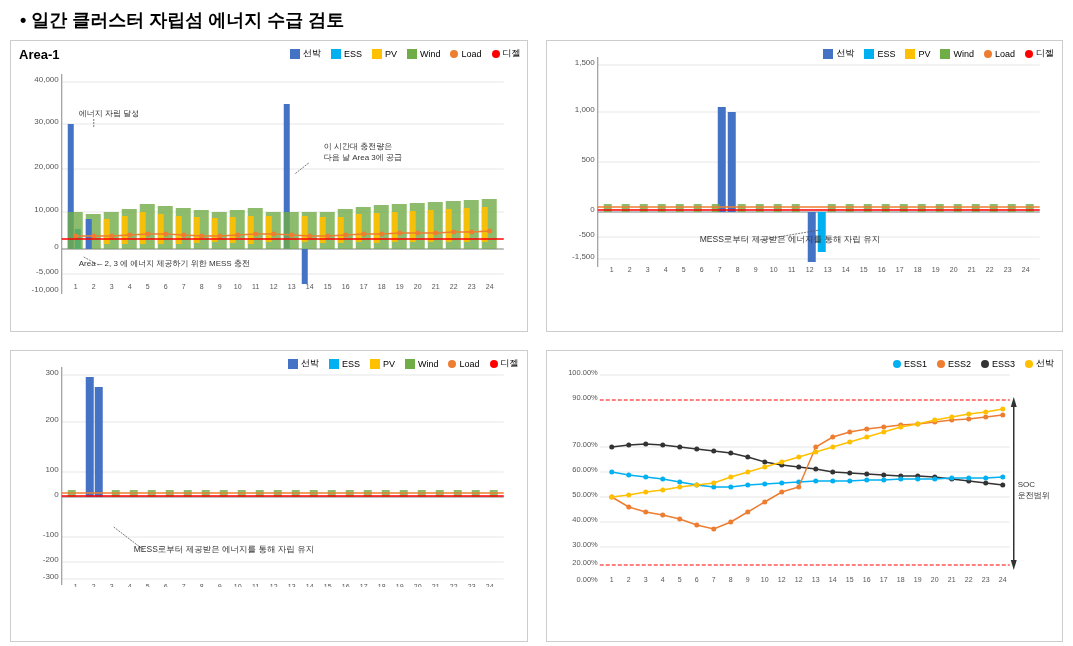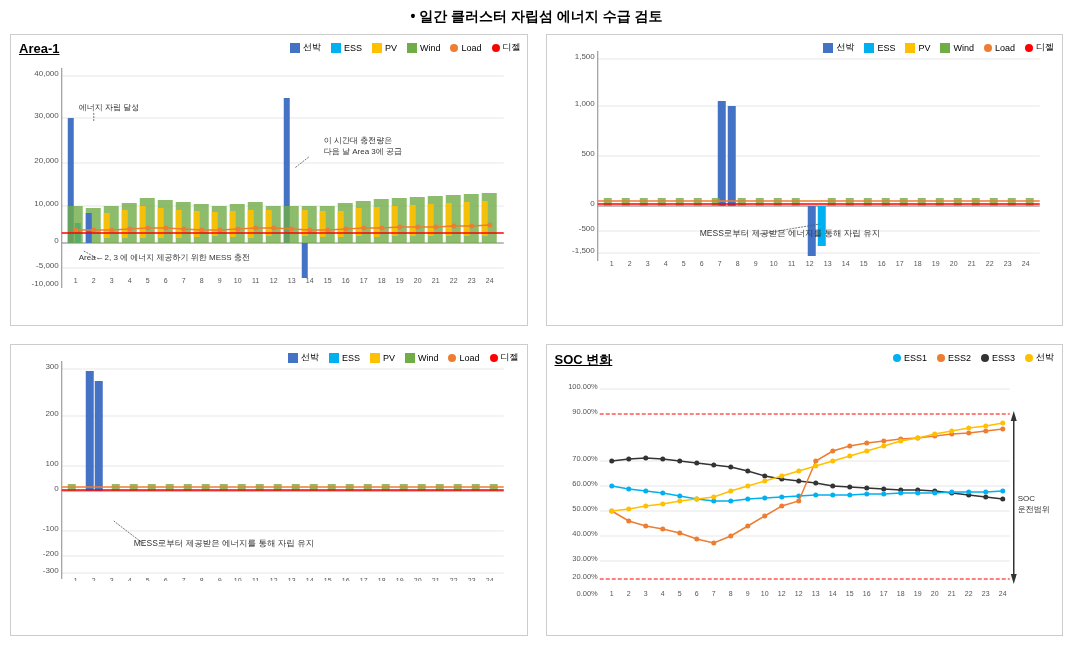--- a/index.html
+++ b/index.html
@@ -11,21 +11,20 @@
       font-size: 11px;
       overflow: hidden;
     }
     .charts-grid {
       display: grid;
       grid-template-columns: 1fr 1fr;
       grid-template-rows: 1fr 1fr;
       gap: 18px;
       padding: 4px 10px 4px 10px;
       height: calc(646px - 36px);
-      text-decoration: underline;
     }
     .chart-panel {
       border: 1px solid #ccc;
       background: #fff;
       padding: 6px 8px 4px 8px;
       position: relative;
       overflow: hidden;
     }
     .chart-title {
       font-size: 13px;
@@ -59,21 +58,21 @@
       height: 8px;
     }
     svg text {
       font-family: 'Malgun Gothic', Arial, sans-serif;
     }
   </style>
 </head>
 <body>
 
 <div>
-  <div style="padding: 8px 20px 4px 20px; font-size: 14px; font-weight: bold; text-align: center;">• 일간 클러스터 자립섬 에너지 수급 검토</div>
+  <div style="padding: 8px 20px 4px 20px; font-size: 18px; font-weight: bold;">• 일간 클러스터 자립섬 에너지 수급 검토</div>
 </div>
 
 <div class="charts-grid">
 
   <div class="chart-panel">
     <div class="chart-title">Area-1</div>
     <div class="legend" style="position:absolute;top:6px;right:6px;">
       <div class="legend-item">
           <div class="legend-dot" style="background:#4472C4;"></div>
           <span>선박</span>
@@ -474,21 +473,20 @@
       <line x1="38" y1="136" x2="480" y2="136" stroke="#ED7D31" stroke-width="1.5"></line>
 
       <line x1="38" y1="139" x2="480" y2="139" stroke="#FF0000" stroke-width="1.5"></line>
 
       <text x="110" y="195" font-size="8.5" fill="#333">MESS로부터 제공받은 에너지를 통해 자립 유지</text>
       <line x1="120" y1="193" x2="90" y2="170" stroke="#555" stroke-width="0.8" stroke-dasharray="2,1"></line>
     </svg>
   </div>
 
   <div class="chart-panel">
-    <div class="chart-title">SOC 변화</div>
     <div class="legend">
       <div class="legend-item">
           <div class="legend-dot circle" style="background:#00B0F0;"></div>
           <span>ESS1</span>
         </div>
       <div class="legend-item">
           <div class="legend-dot circle" style="background:#ED7D31;"></div>
           <span>ESS2</span>
         </div>
       <div class="legend-item">

